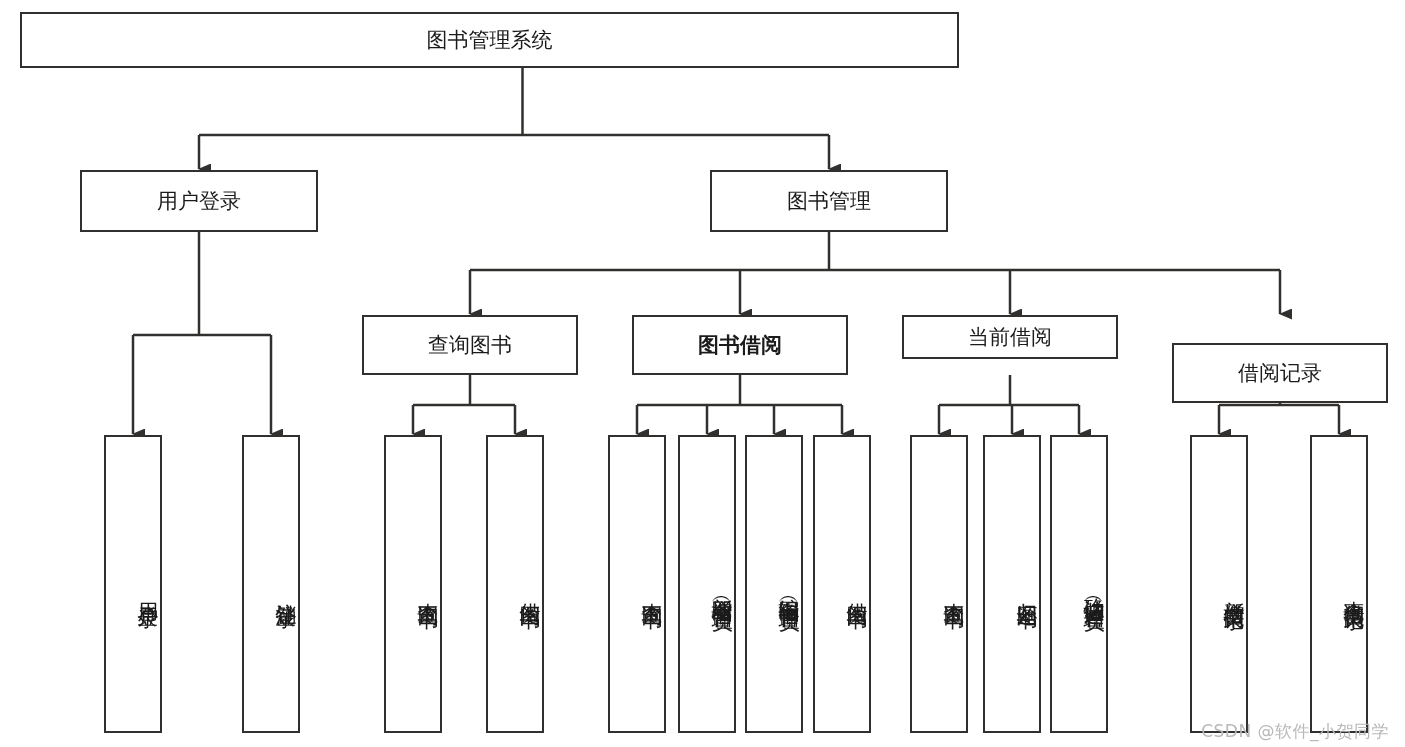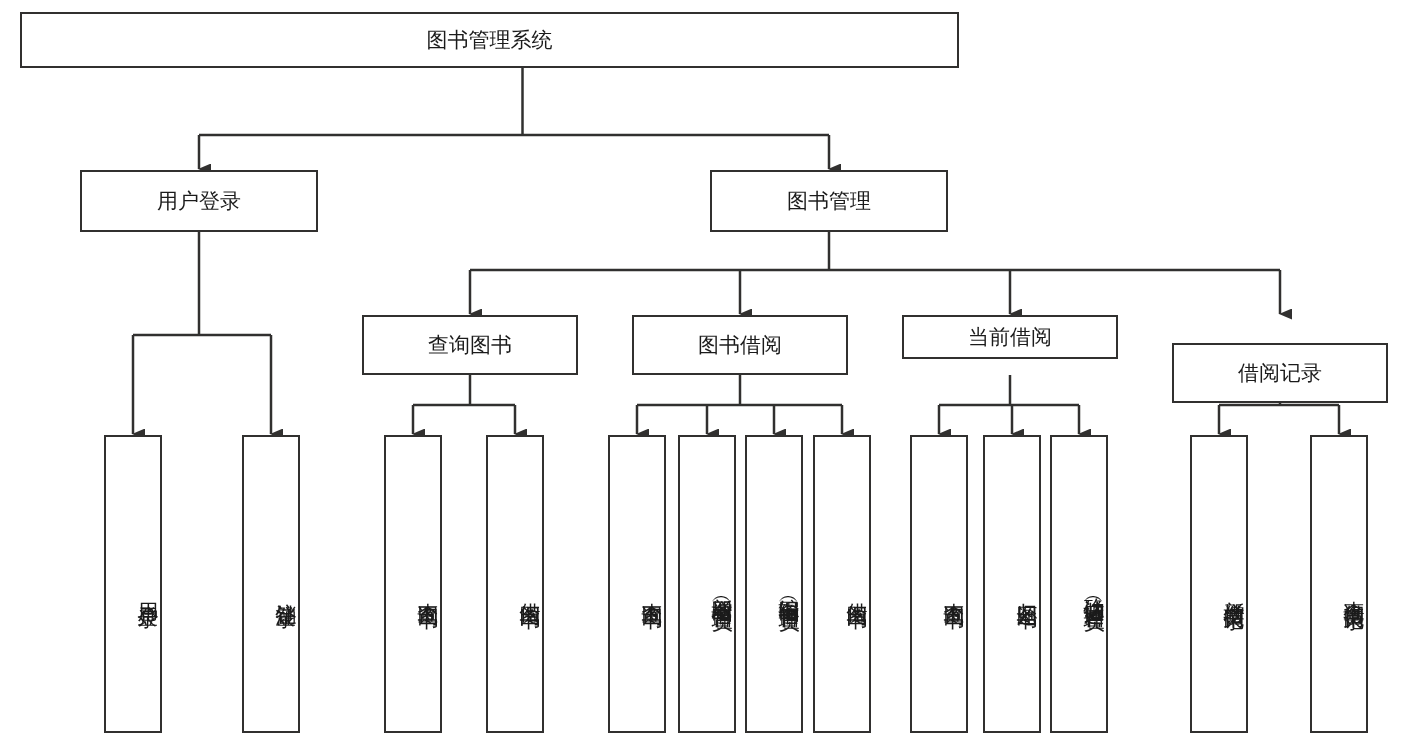--- a/index.html
+++ b/index.html
@@ -121,21 +121,21 @@
       </div>
       <div class="node level1" style="left: 80px; top: 170px; width: 238px; height: 62px;">
         <span>用户登录</span>
       </div>
       <div class="node level1" style="left: 710px; top: 170px; width: 238px; height: 62px;">
         <span>图书管理</span>
       </div>
       <div class="node level2" style="left: 362px; top: 315px; width: 216px; height: 60px;">
         <span>查询图书</span>
       </div>
-      <div class="node level2" style="left: 632px; top: 315px; width: 216px; height: 60px;">
+      <div class="node level2" style="left: 632px; top: 315px; width: 216px; height: 60px; font-weight: bold;">
         <span>图书借阅</span>
       </div>
       <div class="node level2" style="left: 902px; top: 315px; width: 216px; height: 44px;">
         <span>当前借阅</span>
       </div>
       <div class="node level2" style="left: 1172px; top: 315px; width: 216px; height: 60px; margin-top: 28px;">
         <span>借阅记录</span>
       </div>
       <div class="node level3 leaf" style="left: 104px; top: 435px; width: 58px; height: 298px;">
         <span class="vtext">用户登录</span>
@@ -170,13 +170,14 @@
       <div class="node level3 leaf" style="left: 1050px; top: 435px; width: 58px; height: 298px;">
         <span class="vtext">确认归还（管理员）</span>
       </div>
       <div class="node level3 leaf" style="left: 1190px; top: 435px; width: 58px; height: 298px;">
         <span class="vtext">新增借阅记录</span>
       </div>
       <div class="node level3 leaf" style="left: 1310px; top: 435px; width: 58px; height: 298px;">
         <span class="vtext">查询借阅记录</span>
       </div>
     </div>
+  <div class="watermark">CSDN @软件_小贺同学</div>
 </div>
 
 </body></html>

